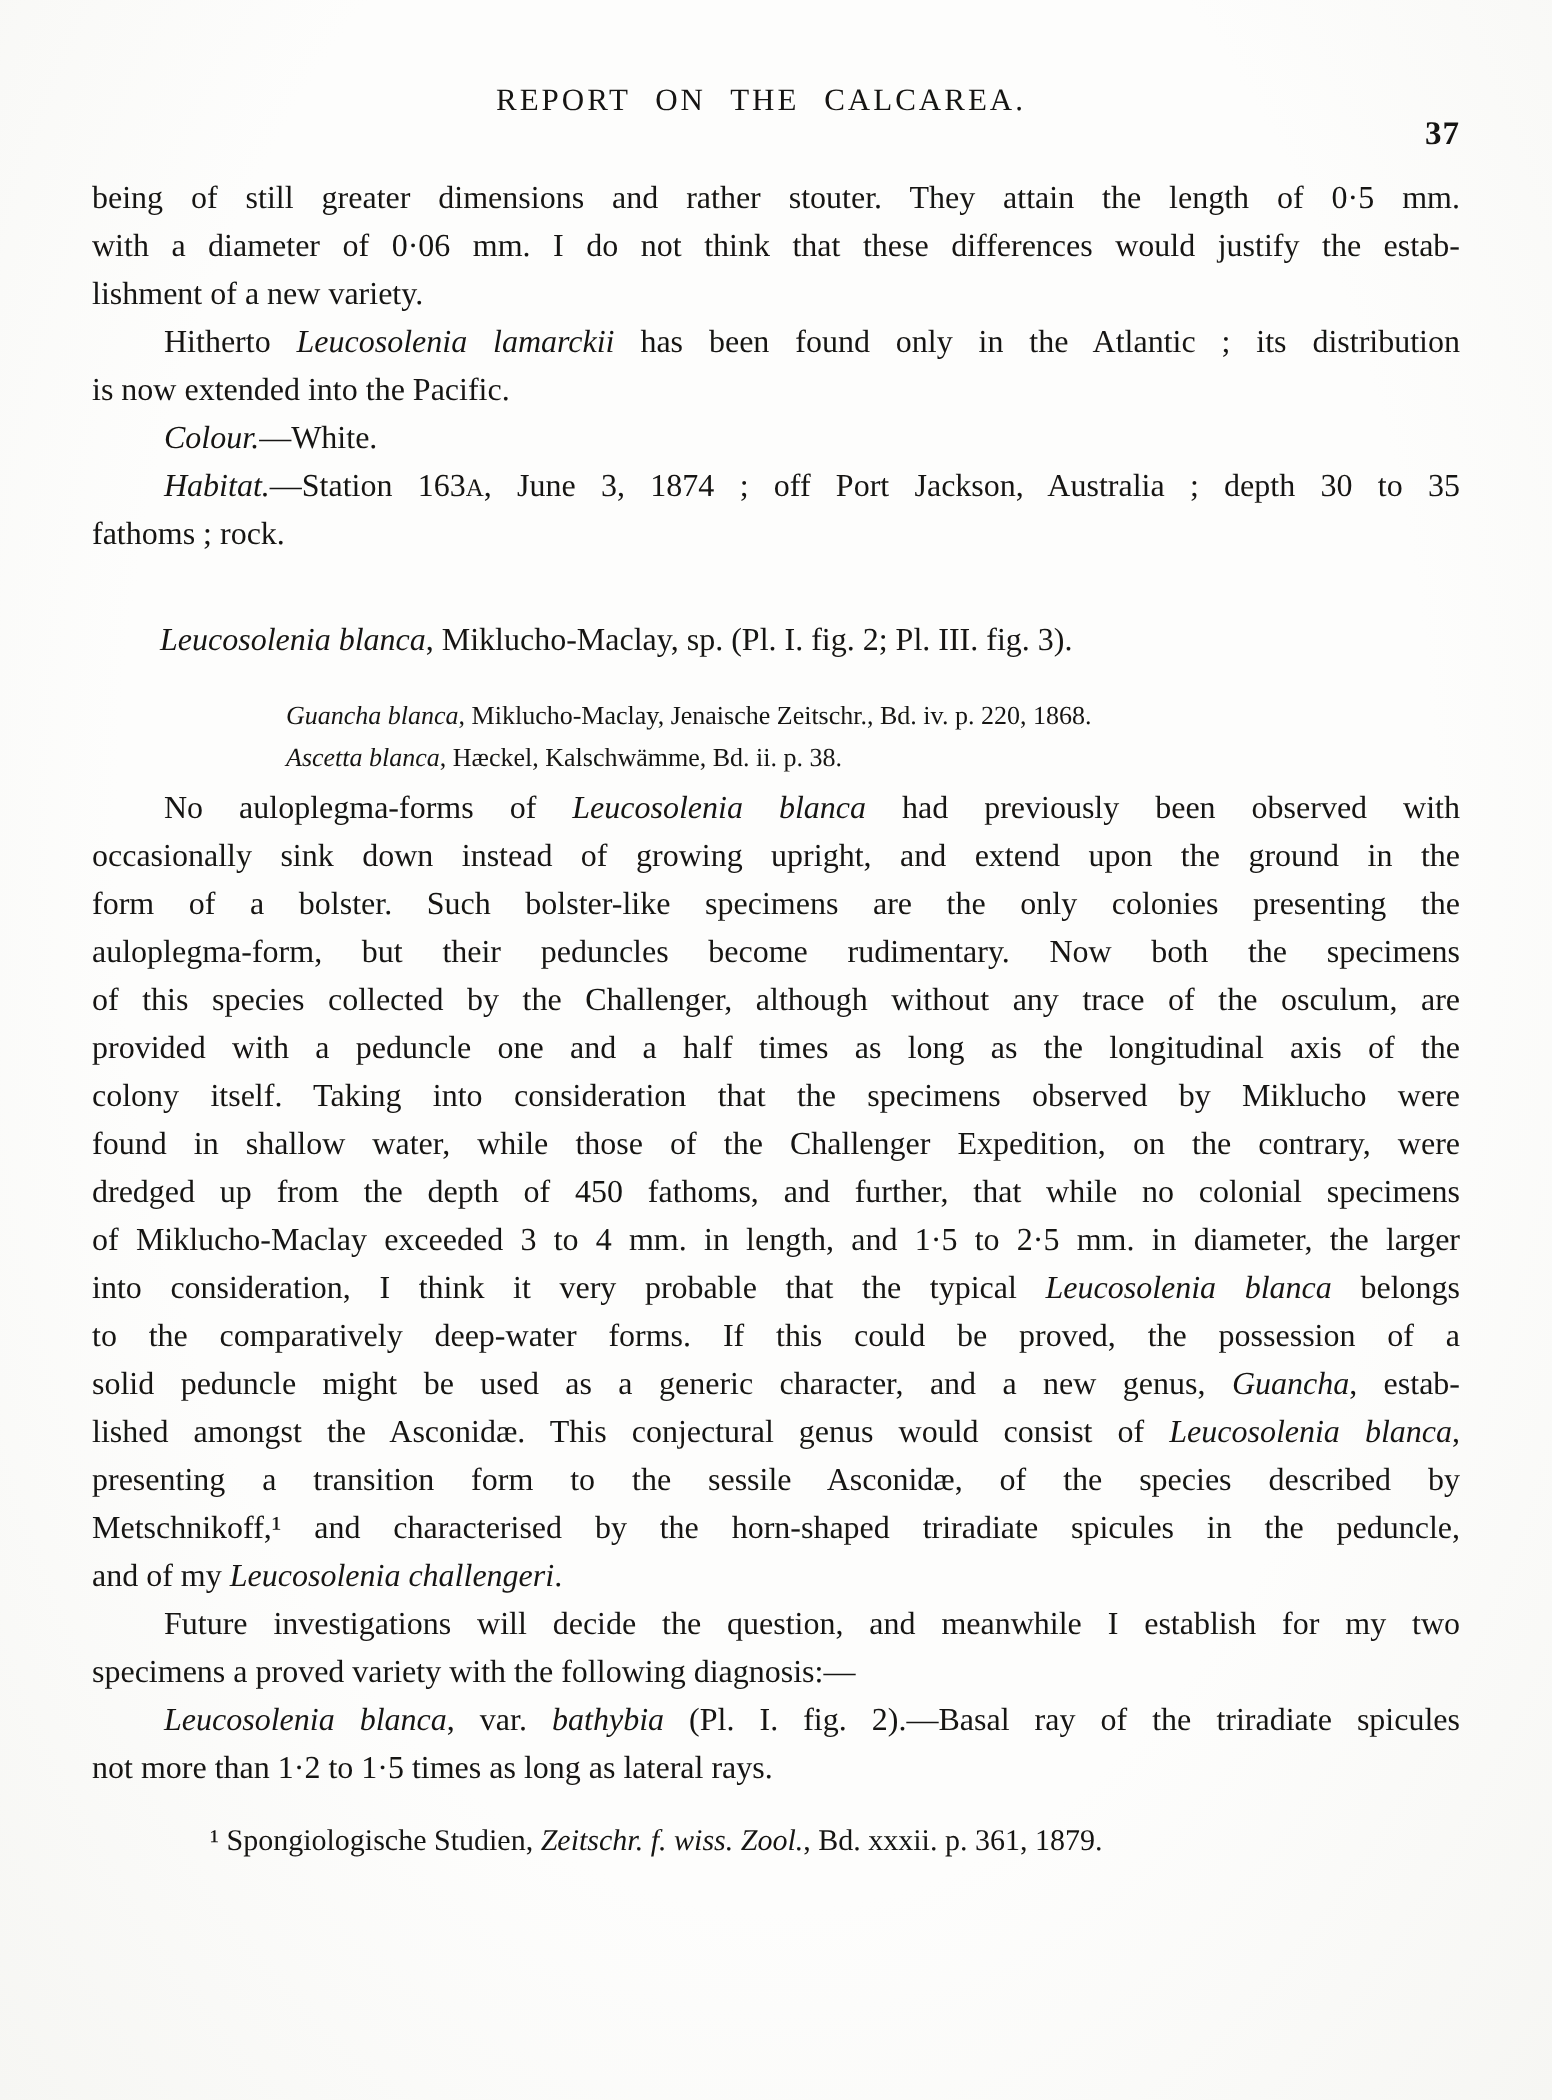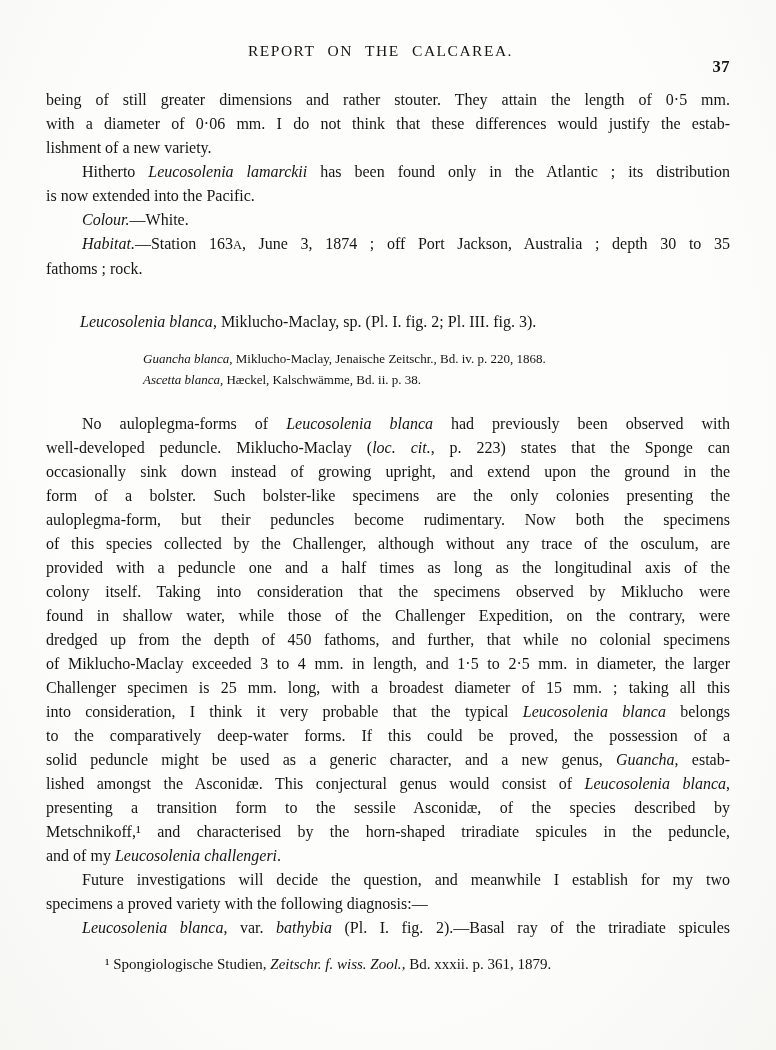--- a/index.html
+++ b/index.html
@@ -49,21 +49,21 @@
   .species-heading { margin-top:29px; margin-left:34px; }
   .species-heading .line,
   .synonymy .line,
   .footnote .line { text-align:right; text-align-last:left; }
   .synonymy {
     margin-top:14px;
     margin-left:97px;
     font-size:13px;
     line-height:21px;
   }
-  .synonymy + .para { margin-top:22px; }
+  .synonymy + .para { margin-top:4px; }
   .sc { font-size:.78em; }
   i { font-style:italic; }
   .footnote {
     margin:14px 46px 0 46px;
     padding-left:59px;
     font-size:15px;
     line-height:20px;
   }
 </style>
 </head>
@@ -95,45 +95,44 @@
       </div>
       <div class="block species-heading">
         <div class="line last"><i>Leucosolenia blanca</i>, Miklucho-Maclay, sp. (Pl. I. fig. 2; Pl. III. fig. 3).</div>
       </div>
       <div class="block synonymy">
         <div class="line"><i>Guancha blanca</i>, Miklucho-Maclay, Jenaische Zeitschr., Bd. iv. p. 220, 1868.</div>
         <div class="line last"><i>Ascetta blanca</i>, Hæckel, Kalschwämme, Bd. ii. p. 38.</div>
       </div>
       <div class="block para">
         <div class="line ind">No auloplegma-forms of <i>Leucosolenia blanca</i> had previously been observed with</div>
-        <div class="line">well-developed peduncle. Miklucho-Maclay (<i>loc. cit.</i>, p. 223) states that the Sponge can</div>
         <div class="line">occasionally sink down instead of growing upright, and extend upon the ground in the</div>
         <div class="line">form of a bolster. Such bolster-like specimens are the only colonies presenting the</div>
         <div class="line">auloplegma-form, but their peduncles become rudimentary. Now both the specimens</div>
         <div class="line">of this species collected by the Challenger, although without any trace of the osculum, are</div>
         <div class="line">provided with a peduncle one and a half times as long as the longitudinal axis of the</div>
         <div class="line">colony itself. Taking into consideration that the specimens observed by Miklucho were</div>
         <div class="line">found in shallow water, while those of the Challenger Expedition, on the contrary, were</div>
         <div class="line">dredged up from the depth of 450 fathoms, and further, that while no colonial specimens</div>
         <div class="line">of Miklucho-Maclay exceeded 3 to 4 mm. in length, and 1·5 to 2·5 mm. in diameter, the larger</div>
-        <div class="line">Challenger specimen is 25 mm. long, with a broadest diameter of 15 mm. ; taking all this</div>
         <div class="line">into consideration, I think it very probable that the typical <i>Leucosolenia blanca</i> belongs</div>
         <div class="line">to the comparatively deep-water forms. If this could be proved, the possession of a</div>
         <div class="line">solid peduncle might be used as a generic character, and a new genus, <i>Guancha</i>, estab-</div>
         <div class="line">lished amongst the Asconidæ. This conjectural genus would consist of <i>Leucosolenia blanca</i>,</div>
         <div class="line">presenting a transition form to the sessile Asconidæ, of the species described by</div>
         <div class="line">Metschnikoff,¹ and characterised by the horn-shaped triradiate spicules in the peduncle,</div>
         <div class="line last">and of my <i>Leucosolenia challengeri</i>.</div>
       </div>
       <div class="block para">
         <div class="line ind">Future investigations will decide the question, and meanwhile I establish for my two</div>
         <div class="line last">specimens a proved variety with the following diagnosis:—</div>
       </div>
       <div class="block para">
         <div class="line ind"><i>Leucosolenia blanca</i>, var. <i>bathybia</i> (Pl. I. fig. 2).—Basal ray of the triradiate spicules</div>
+        <div class="line last">not more than 1·2 to 1·5 times as long as lateral rays.</div>
       </div>
     </div>
 
   <div class="footnote block">
     <div class="line last">¹ Spongiologische Studien, <i>Zeitschr. f. wiss. Zool.</i>, Bd. xxxii. p. 361, 1879.</div>
   </div>
 
 </div>
 
 </body></html>

